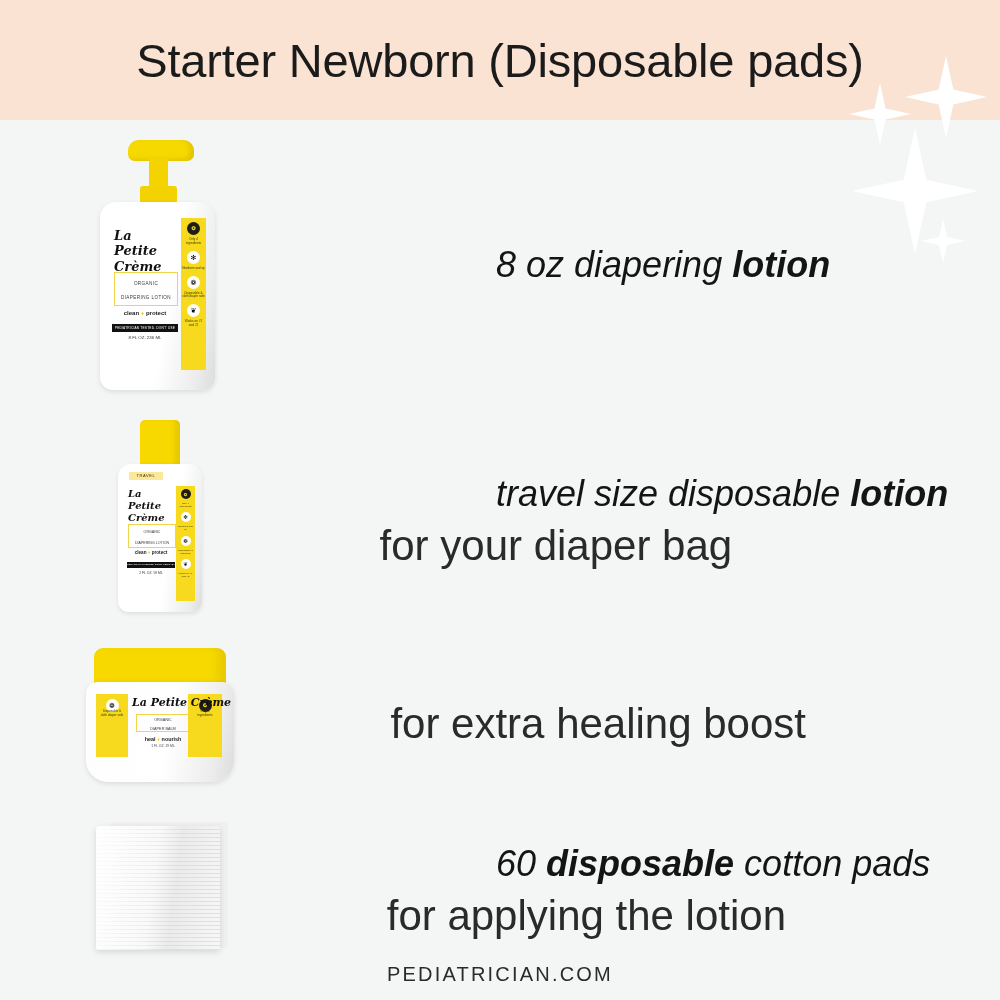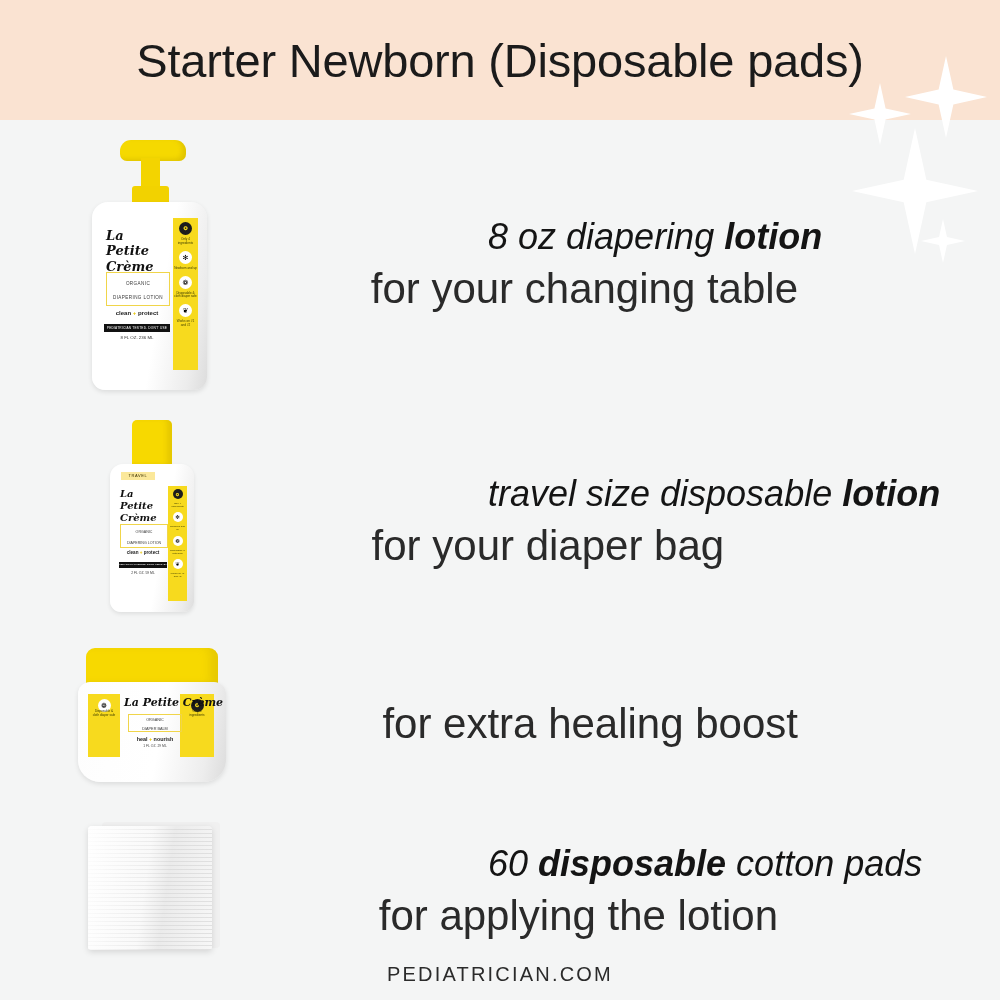--- a/index.html
+++ b/index.html
@@ -28,21 +28,21 @@
   .spark{
     position:absolute;background:#ffffff;
     clip-path:polygon(50% 0%,59% 41%,100% 50%,59% 59%,50% 100%,41% 59%,0% 50%,41% 41%);
   }
   .spark.s1{left:849px;top:83px;width:62px;height:62px;}
   .spark.s2{left:905px;top:56px;width:82px;height:82px;}
   .spark.s3{left:852px;top:128px;width:126px;height:126px;}
   .spark.s4{left:921px;top:219px;width:44px;height:44px;}
 
   
-  .row{position:absolute;left:0;width:940px;display:flex;align-items:center;}
+  .row{position:absolute;left:8px;width:940px;display:flex;align-items:center;}
   .row-1{top:132px;height:266px;}
   .row-2{top:412px;height:220px;}
   .row-3{top:630px;height:180px;}
   .row-4{top:812px;height:160px;}
 
   .media{position:relative;flex:0 0 245px;height:100%;}
   .copy{flex:1 1 auto;padding-left:0px;}
 
   .line1{
     font-size:36px;font-weight:400;color:#141414;
@@ -258,21 +258,20 @@
             <div class="ic">❁</div>
             <div class="ictxt">Disposable &amp; cloth diaper safe</div>
             <div class="ic">❦</div>
             <div class="ictxt">Works on #1 and #2</div>
           </div>
         </div>
       </div>
     </div>
     <div class="copy">
       <div class="line1"><span>8 oz diapering </span><b>lotion</b><span></span></div>
-      <div class="line2">for your changing table</div>
     </div>
   </div>
 
   <div class="row row-2">
     <div class="media">
       <div class="bottleT">
         <div class="bt-cap"></div>
         <div class="bt-body"></div>
         <div class="bt-travel">TRAVEL</div>
         <div class="bt-label">

